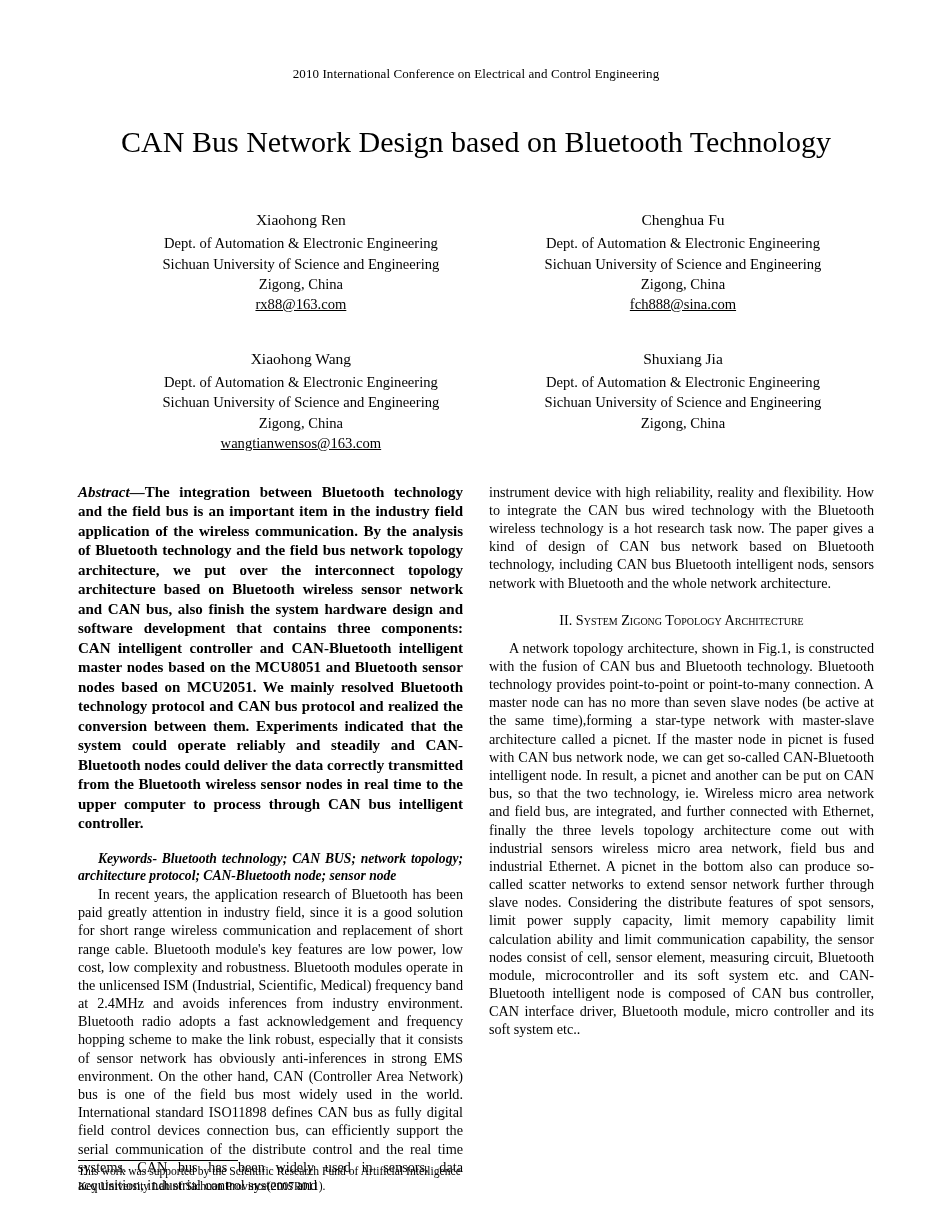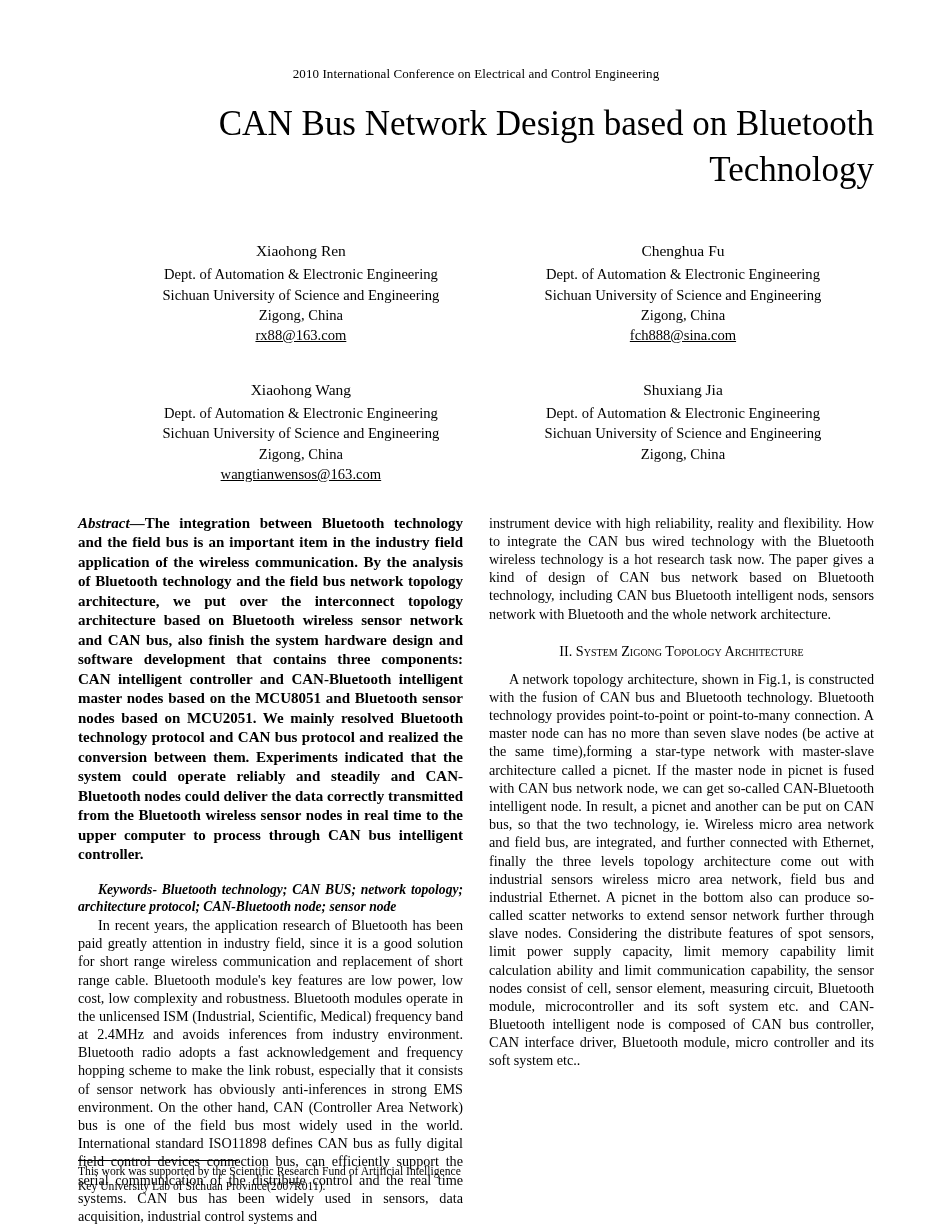--- a/index.html
+++ b/index.html
@@ -22,24 +22,24 @@
     padding: 0 78px;
   }
   .conf-header {
     text-align: center;
     font-size: 13px;
     font-family: "Liberation Serif", serif;
     margin-top: 66px;
     letter-spacing: 0.1px;
   }
   .paper-title {
-    text-align: right;
-    font-size: 35px;
+    text-align: center;
+    font-size: 30px;
     line-height: 1.3;
-    margin-top: 19px;
+    margin-top: 40px;
     font-family: "Liberation Serif", serif;
     font-weight: normal;
   }
   .authors-block {
     margin-top: 48px;
   }
   .author-row {
     display: flex;
     justify-content: flex-end;
   }

